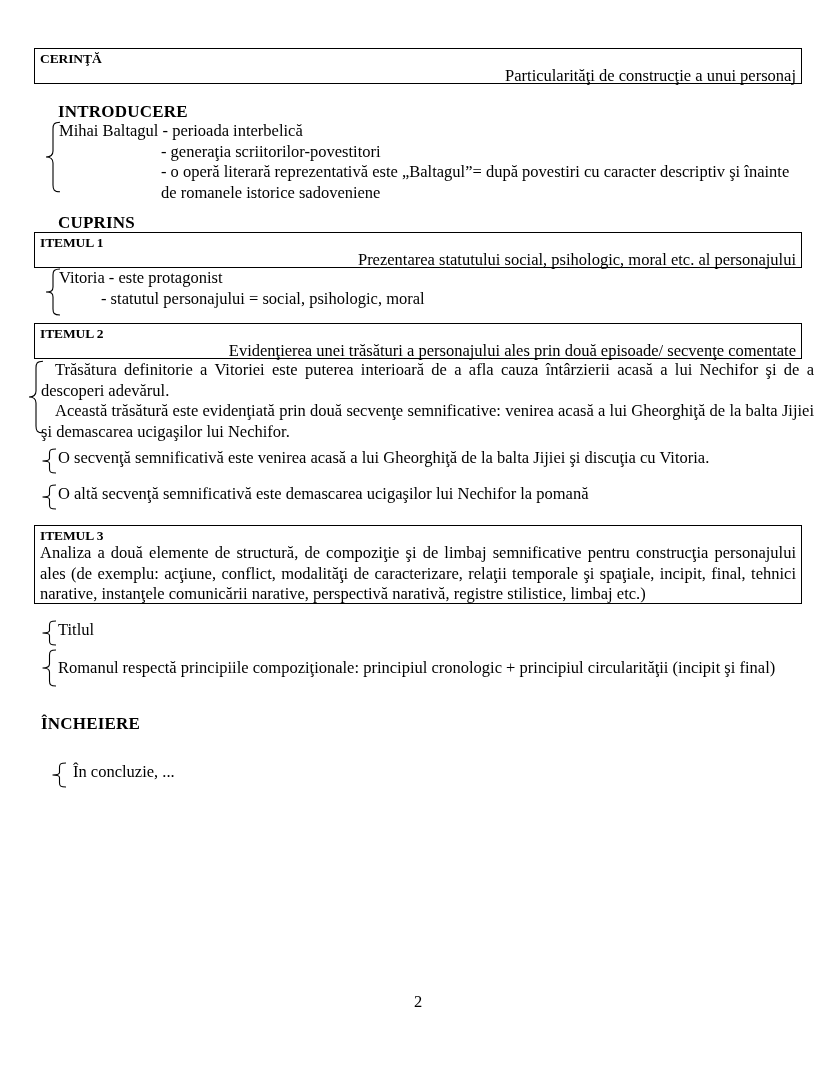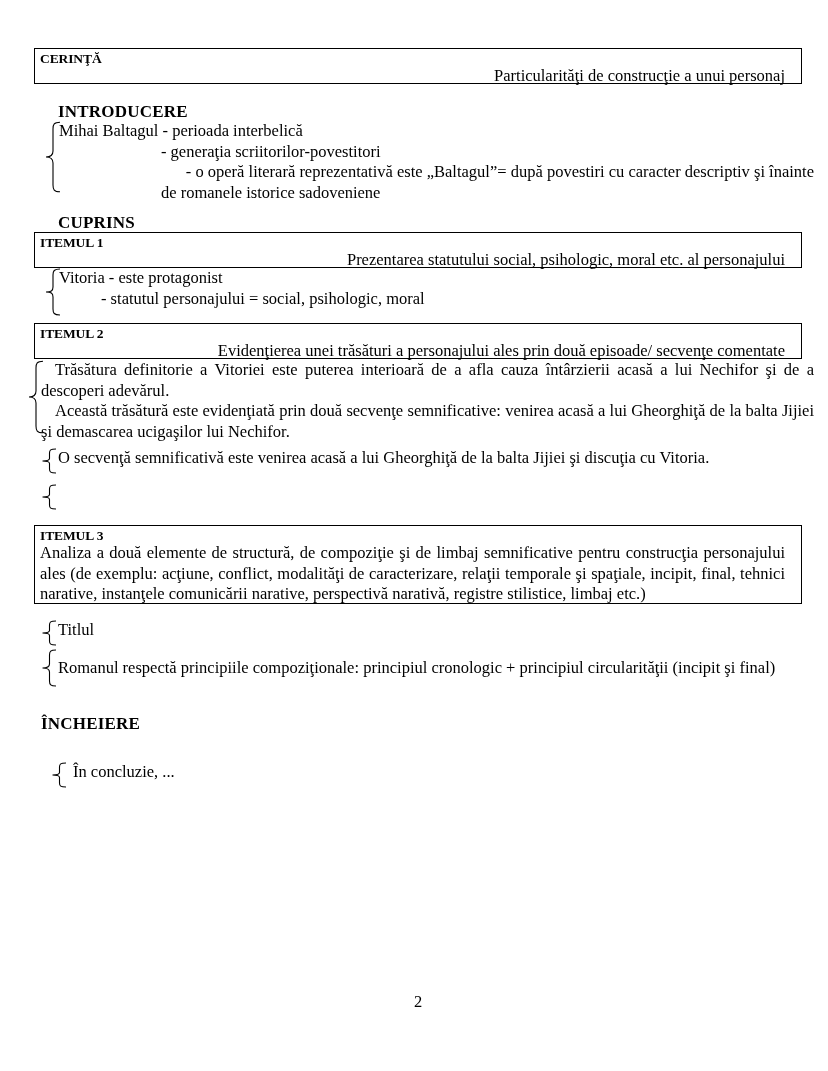--- a/index.html
+++ b/index.html
@@ -23,21 +23,21 @@
     height: 1071px;
   }
 
   
   .box {
     position: absolute;
     left: 34px;
     width: 768px;
     border: 1px solid #000000;
     box-sizing: border-box;
-    padding: 2px 16px 3px 5px;
+    padding: 2px 5px 3px 5px;
   }
   .box-label {
     font-weight: bold;
     font-size: 13.5px;
     line-height: 15px;
     letter-spacing: -0.1px;
   }
   .box-text {
     font-size: 16.5px;
     line-height: 20.5px;
@@ -119,21 +119,21 @@
 
   <div class="brace-group" style="left:44px; top:121px; width:770px; height:72px;">
     <div class="brace" style="height:72px;">
       <svg viewBox="0 0 18 72" preserveAspectRatio="none">
         <path d="M16 1.2 C10 1.2 9 3.5 9 8 L9 30 C9 34 7 36 2 36 C7 36 9 38 9 42 L9 64 C9 68.5 10 70.8 16 70.8" fill="none" stroke="#000" stroke-width="1.1"></path>
       </svg>
     </div>
     <div class="brace-content" style="left:15px; width:755px;">
       <div class="ln">Mihai Baltagul - perioada interbelică</div>
       <div class="ln" style="padding-left:102px;">- generaţia scriitorilor-povestitori</div>
-      <div class="ln" style="padding-left:102px; white-space:normal;text-align:right;">- o operă literară reprezentativă este „Baltagul”= după povestiri cu caracter descriptiv şi înainte</div>
+      <div class="ln" style="padding-left:102px; white-space:normal;">- o operă literară reprezentativă este „Baltagul”= după povestiri cu caracter descriptiv şi înainte</div>
       <div class="ln" style="padding-left:102px;">de romanele istorice sadoveniene</div>
     </div>
   </div>
 
   <div class="heading" style="left:58px; top:213px;">CUPRINS</div>
 
   <div class="box" style="top:232px; height:36px;">
     <div class="box-label">ITEMUL 1</div>
     <div class="box-text">Prezentarea statutului social, psihologic, moral etc. al personajului</div>
   </div>
@@ -177,20 +177,23 @@
       <div class="ln" style="white-space:normal;">O  secvenţă semnificativă  este venirea acasă a lui Gheorghiţă de la balta Jijiei şi discuţia cu Vitoria.</div>
     </div>
   </div>
 
   <div class="brace-group" style="left:40px; top:484px; width:770px; height:26px;">
     <div class="brace" style="height:26px;">
       <svg viewBox="0 0 18 26" preserveAspectRatio="none">
         <path d="M16 1 C10.5 1 9.5 2 9.5 5 L9.5 10.5 C9.5 12.5 7.5 13 2.5 13 C7.5 13 9.5 13.5 9.5 15.5 L9.5 21 C9.5 24 10.5 25 16 25" fill="none" stroke="#000" stroke-width="1.1"></path>
       </svg>
     </div>
+    <div class="brace-content" style="left:18px; width:752px;">
+      <div class="ln" style="white-space:normal;">O altă secvenţă semnificativă  este demascarea ucigaşilor lui Nechifor la pomană</div>
+    </div>
   </div>
 
   <div class="box" style="top:525px; height:79px;">
     <div class="box-label">ITEMUL 3</div>
     <div class="box-text justified">Analiza a două elemente de structură, de compoziţie şi de limbaj semnificative pentru construcţia personajului ales (de exemplu: acţiune, conflict, modalităţi de caracterizare, relaţii temporale şi spaţiale, incipit, final, tehnici narative, instanţele comunicării narative, perspectivă narativă, registre stilistice, limbaj etc.)</div>
   </div>
 
   <div class="brace-group" style="left:40px; top:620px; width:770px; height:26px;">
     <div class="brace" style="height:26px;">
       <svg viewBox="0 0 18 26" preserveAspectRatio="none">

